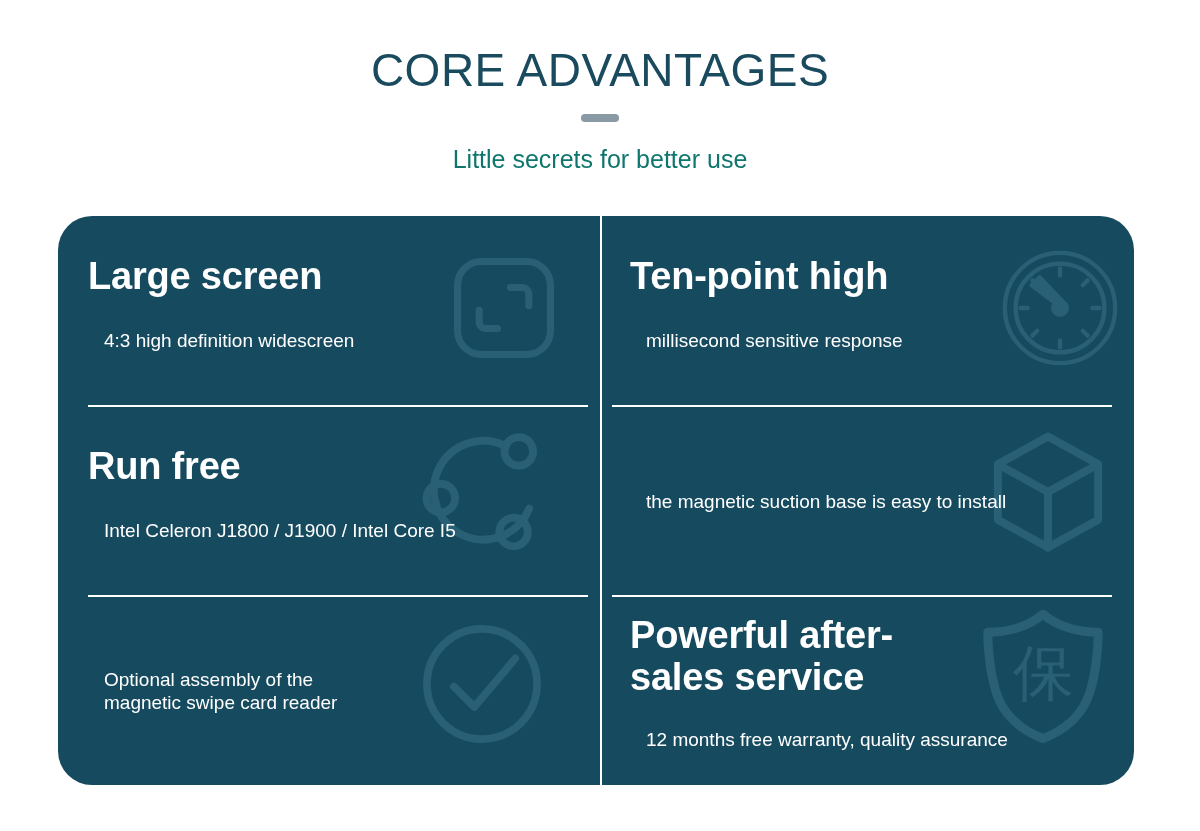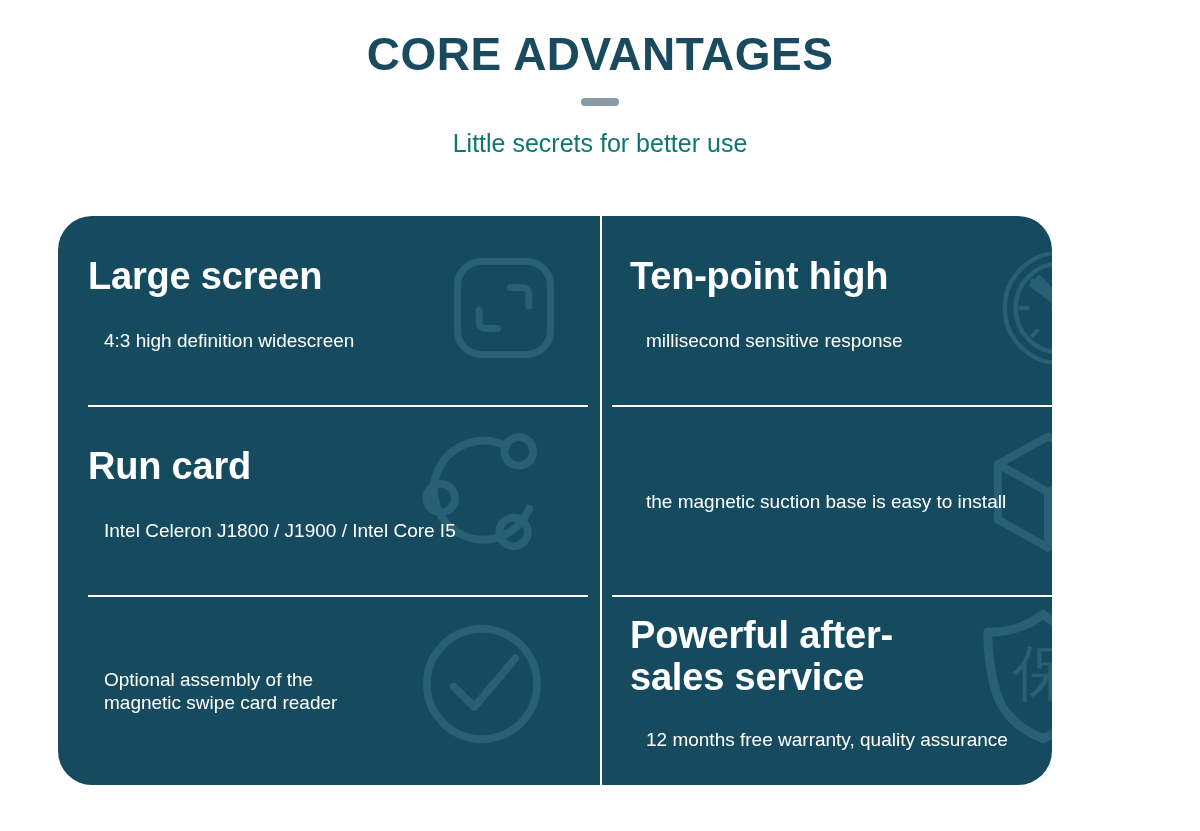--- a/index.html
+++ b/index.html
@@ -23,24 +23,24 @@
   
   .header {
     position: absolute;
     top: 0;
     left: 0;
     width: 1200px;
     text-align: center;
   }
   .page-title {
     margin: 0;
-    padding-top: 28px;
+    padding-top: 44px;
     font-size: 46px;
     line-height: 52px;
-    font-weight: bold;
+    font-weight: normal;
     letter-spacing: 0.5px;
     color: #1a4a5e;
     font-family: "Liberation Sans", sans-serif;
   }
   .title-divider {
     width: 38px;
     height: 8px;
     border-radius: 4px;
     background: #8a9aa5;
     margin: 18px auto 0 auto;
@@ -53,21 +53,21 @@
     font-weight: normal;
     color: #0f766e;
     font-family: "Liberation Sans", sans-serif;
   }
 
   
   .panel {
     position: absolute;
     left: 58px;
     top: 216px;
-    width: 994px;
+    width: 1076px;
     height: 569px;
     background: #164a5f;
     border-radius: 34px;
     overflow: hidden;
   }
   .grid {
     position: absolute;
     inset: 0;
     display: grid;
     grid-template-columns: 542px 542px;
@@ -204,21 +204,21 @@
       <div class="cell r2">
         <span class="wm wm-network">
           <svg viewBox="0 0 100 100" width="130" height="130" fill="none" stroke="#2a6076" stroke-width="6" stroke-linecap="round">
             <path d="M66 14 A38 38 0 1 0 84 62"></path>
             <circle cx="76" cy="18" r="11"></circle>
             <circle cx="16" cy="54" r="11"></circle>
             <circle cx="72" cy="80" r="11"></circle>
           </svg>
         </span>
         <div class="cell-inner">
-          <p class="feat-title">Run card</p>
+          <p class="feat-title">Run free</p>
           <p class="feat-desc">Intel Celeron J1800 / J1900 / Intel Core I5</p>
         </div>
       </div>
 
       <div class="cell r2">
         <span class="wm wm-cube">
           <svg viewBox="0 0 100 100" width="132" height="132" fill="none" stroke="#2a6076" stroke-width="6" stroke-linecap="round" stroke-linejoin="round">
             <path d="M50 8 L88 29 L88 71 L50 92 L12 71 L12 29 Z"></path>
             <path d="M12 29 L50 50 L88 29"></path>
             <path d="M50 50 L50 92"></path>

